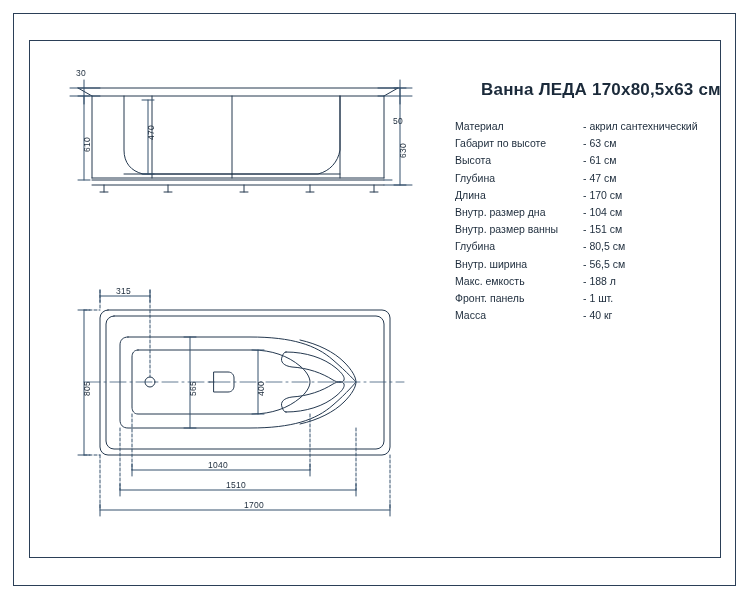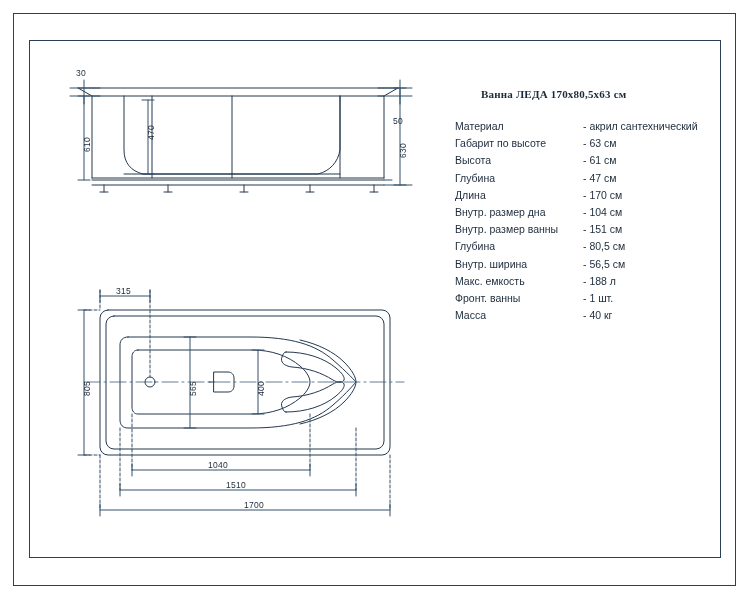--- a/index.html
+++ b/index.html
@@ -36,26 +36,25 @@
   }
 
   
   .spec {
     position: absolute;
     left: 455px;
     top: 72px;
     width: 265px;
   }
   .spec-title {
-    font-size: 11px;
+    font-size: 17px;
     font-weight: bold;
     letter-spacing: .2px;
-    margin: 16px 0 20px 26px;
+    margin: 8px 0 20px 26px;
     white-space: nowrap;
-    font-family: Liberation Serif, serif;
   }
   .spec-table {
     border-collapse: collapse;
     font-size: 10.5px;
   }
   .spec-table td {
     padding: 0 0 5.2px 0;
     vertical-align: top;
     white-space: nowrap;
   }
@@ -125,21 +124,21 @@
         </tr>
         <tr>
           <td class="label">Внутр. ширина</td>
           <td class="value">- 56,5 см</td>
         </tr>
         <tr>
           <td class="label">Макс. емкость</td>
           <td class="value">- 188 л</td>
         </tr>
         <tr>
-          <td class="label">Фронт. ванны</td>
+          <td class="label">Фронт. панель</td>
           <td class="value">- 1 шт.</td>
         </tr>
         <tr>
           <td class="label">Масса</td>
           <td class="value">- 40 кг</td>
         </tr>
       </tbody>
     </table>
   </div>
 

